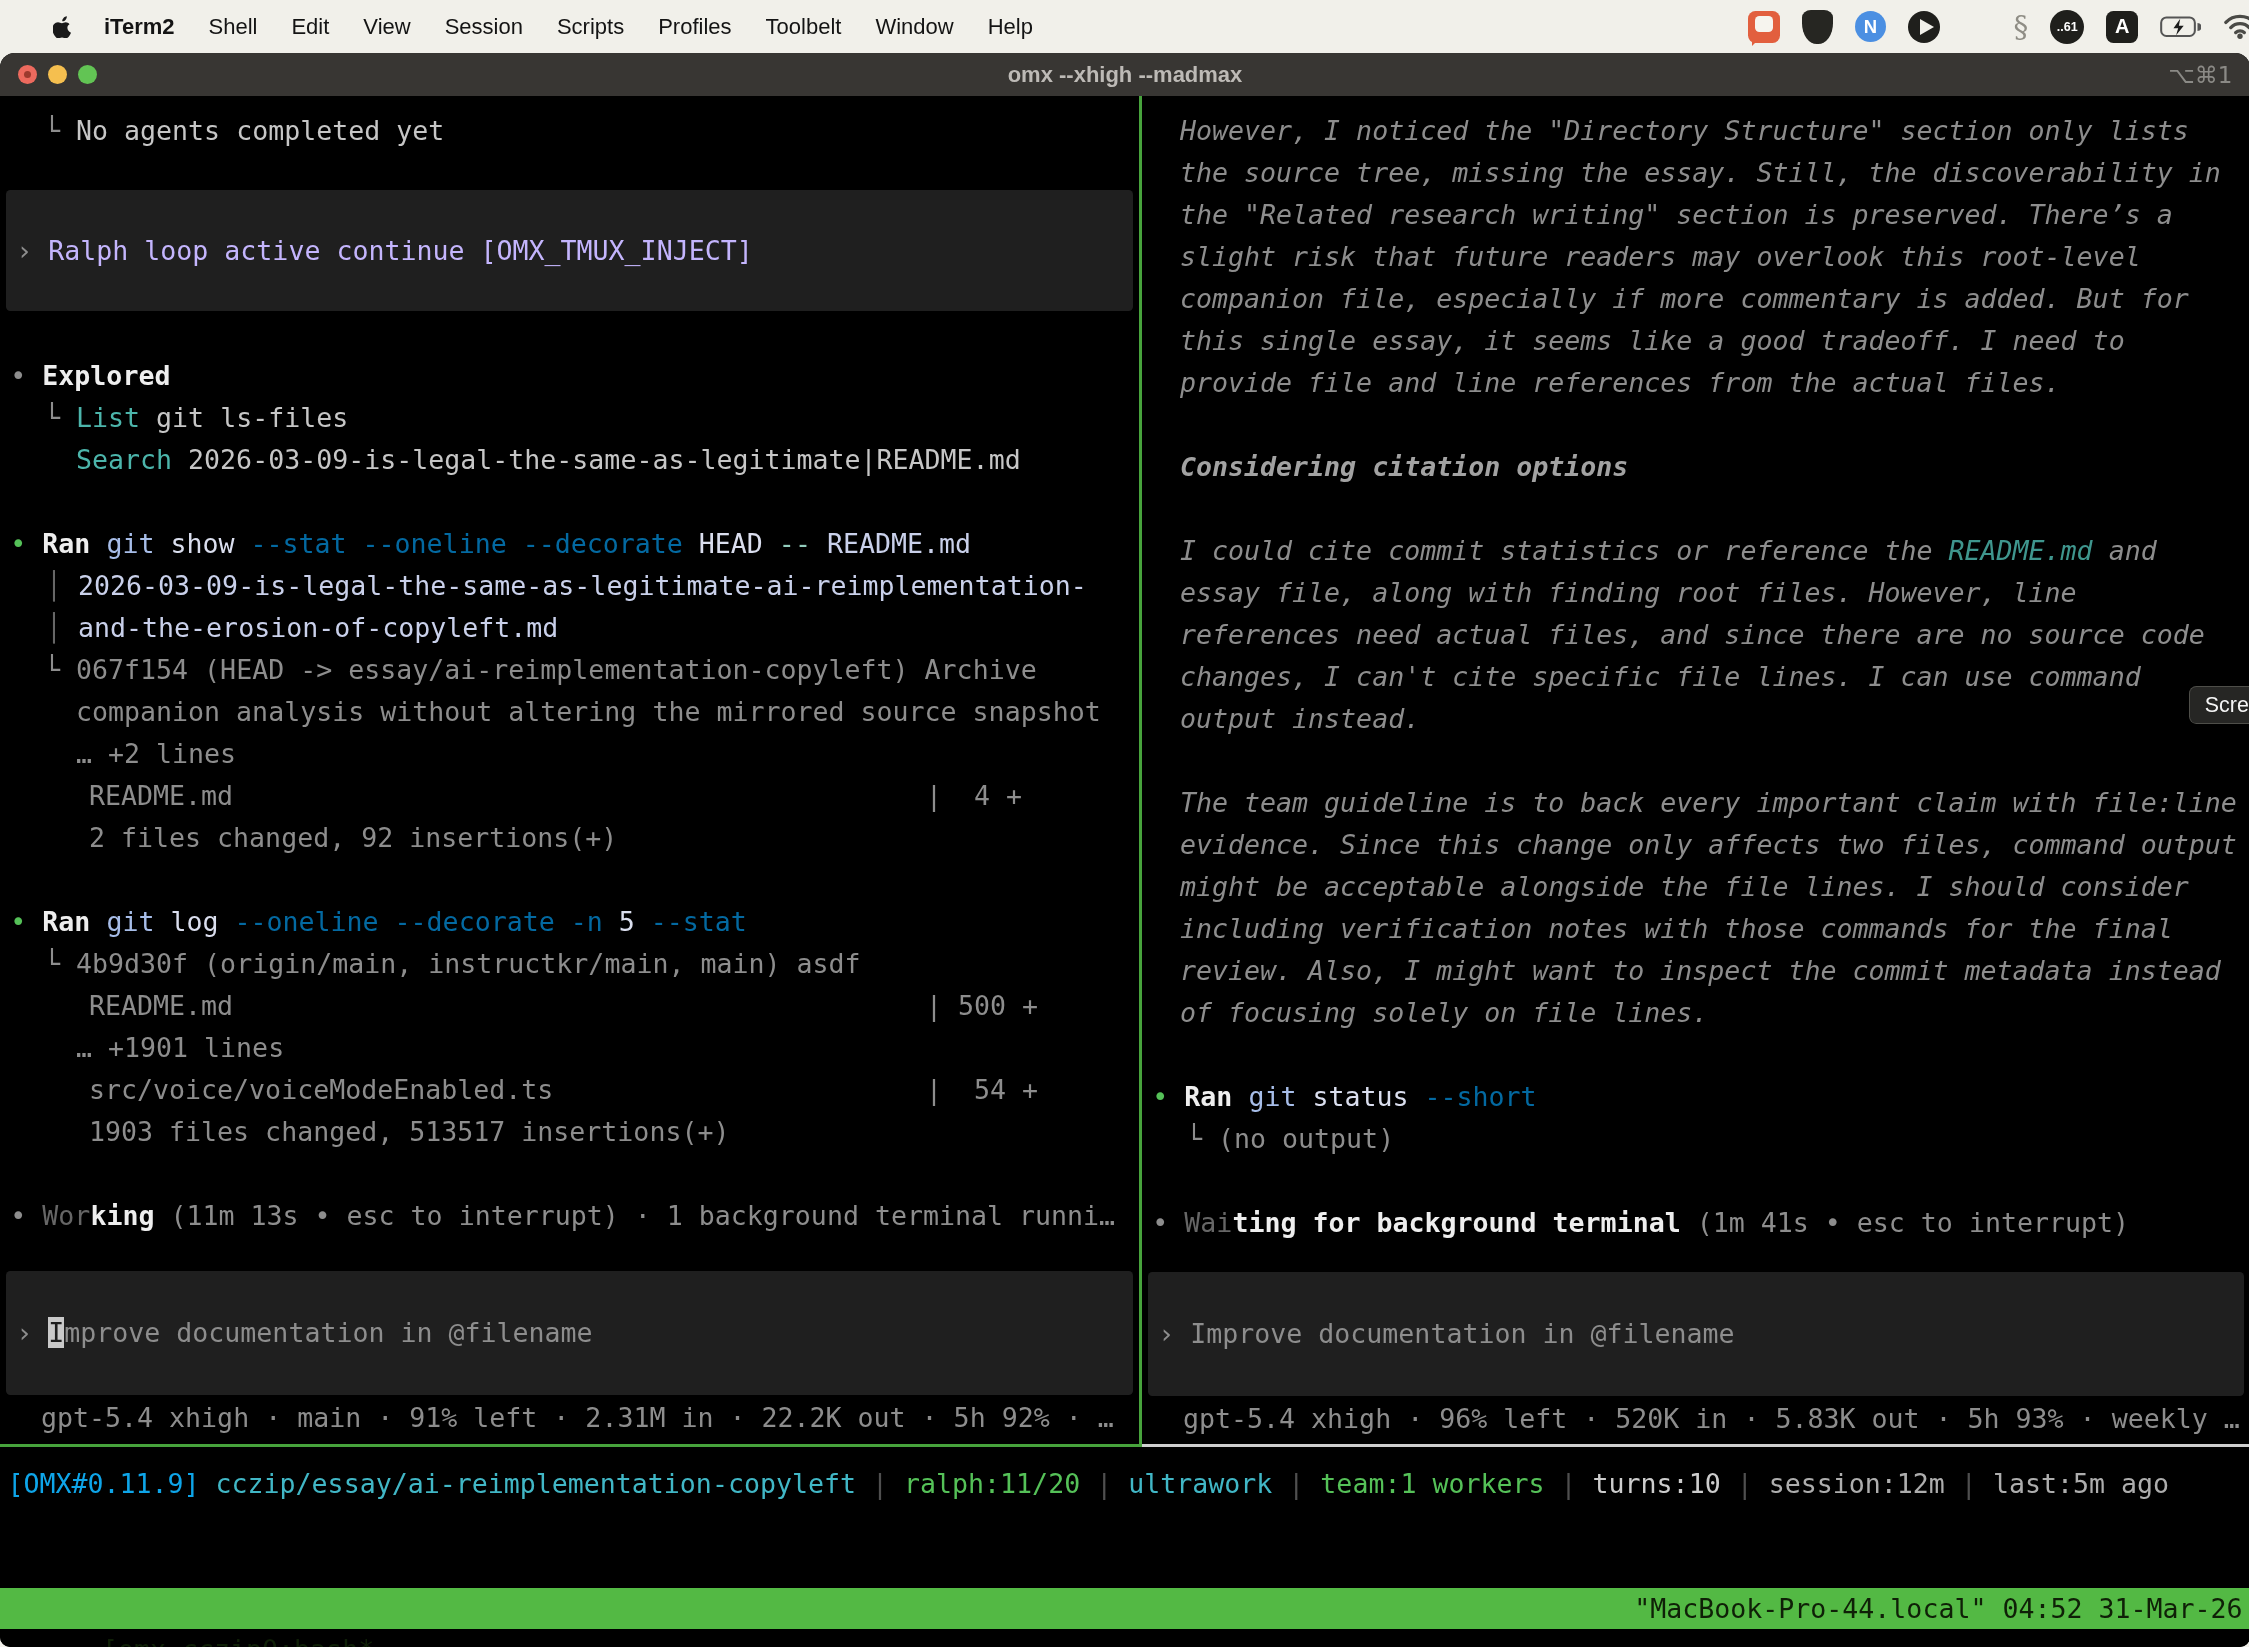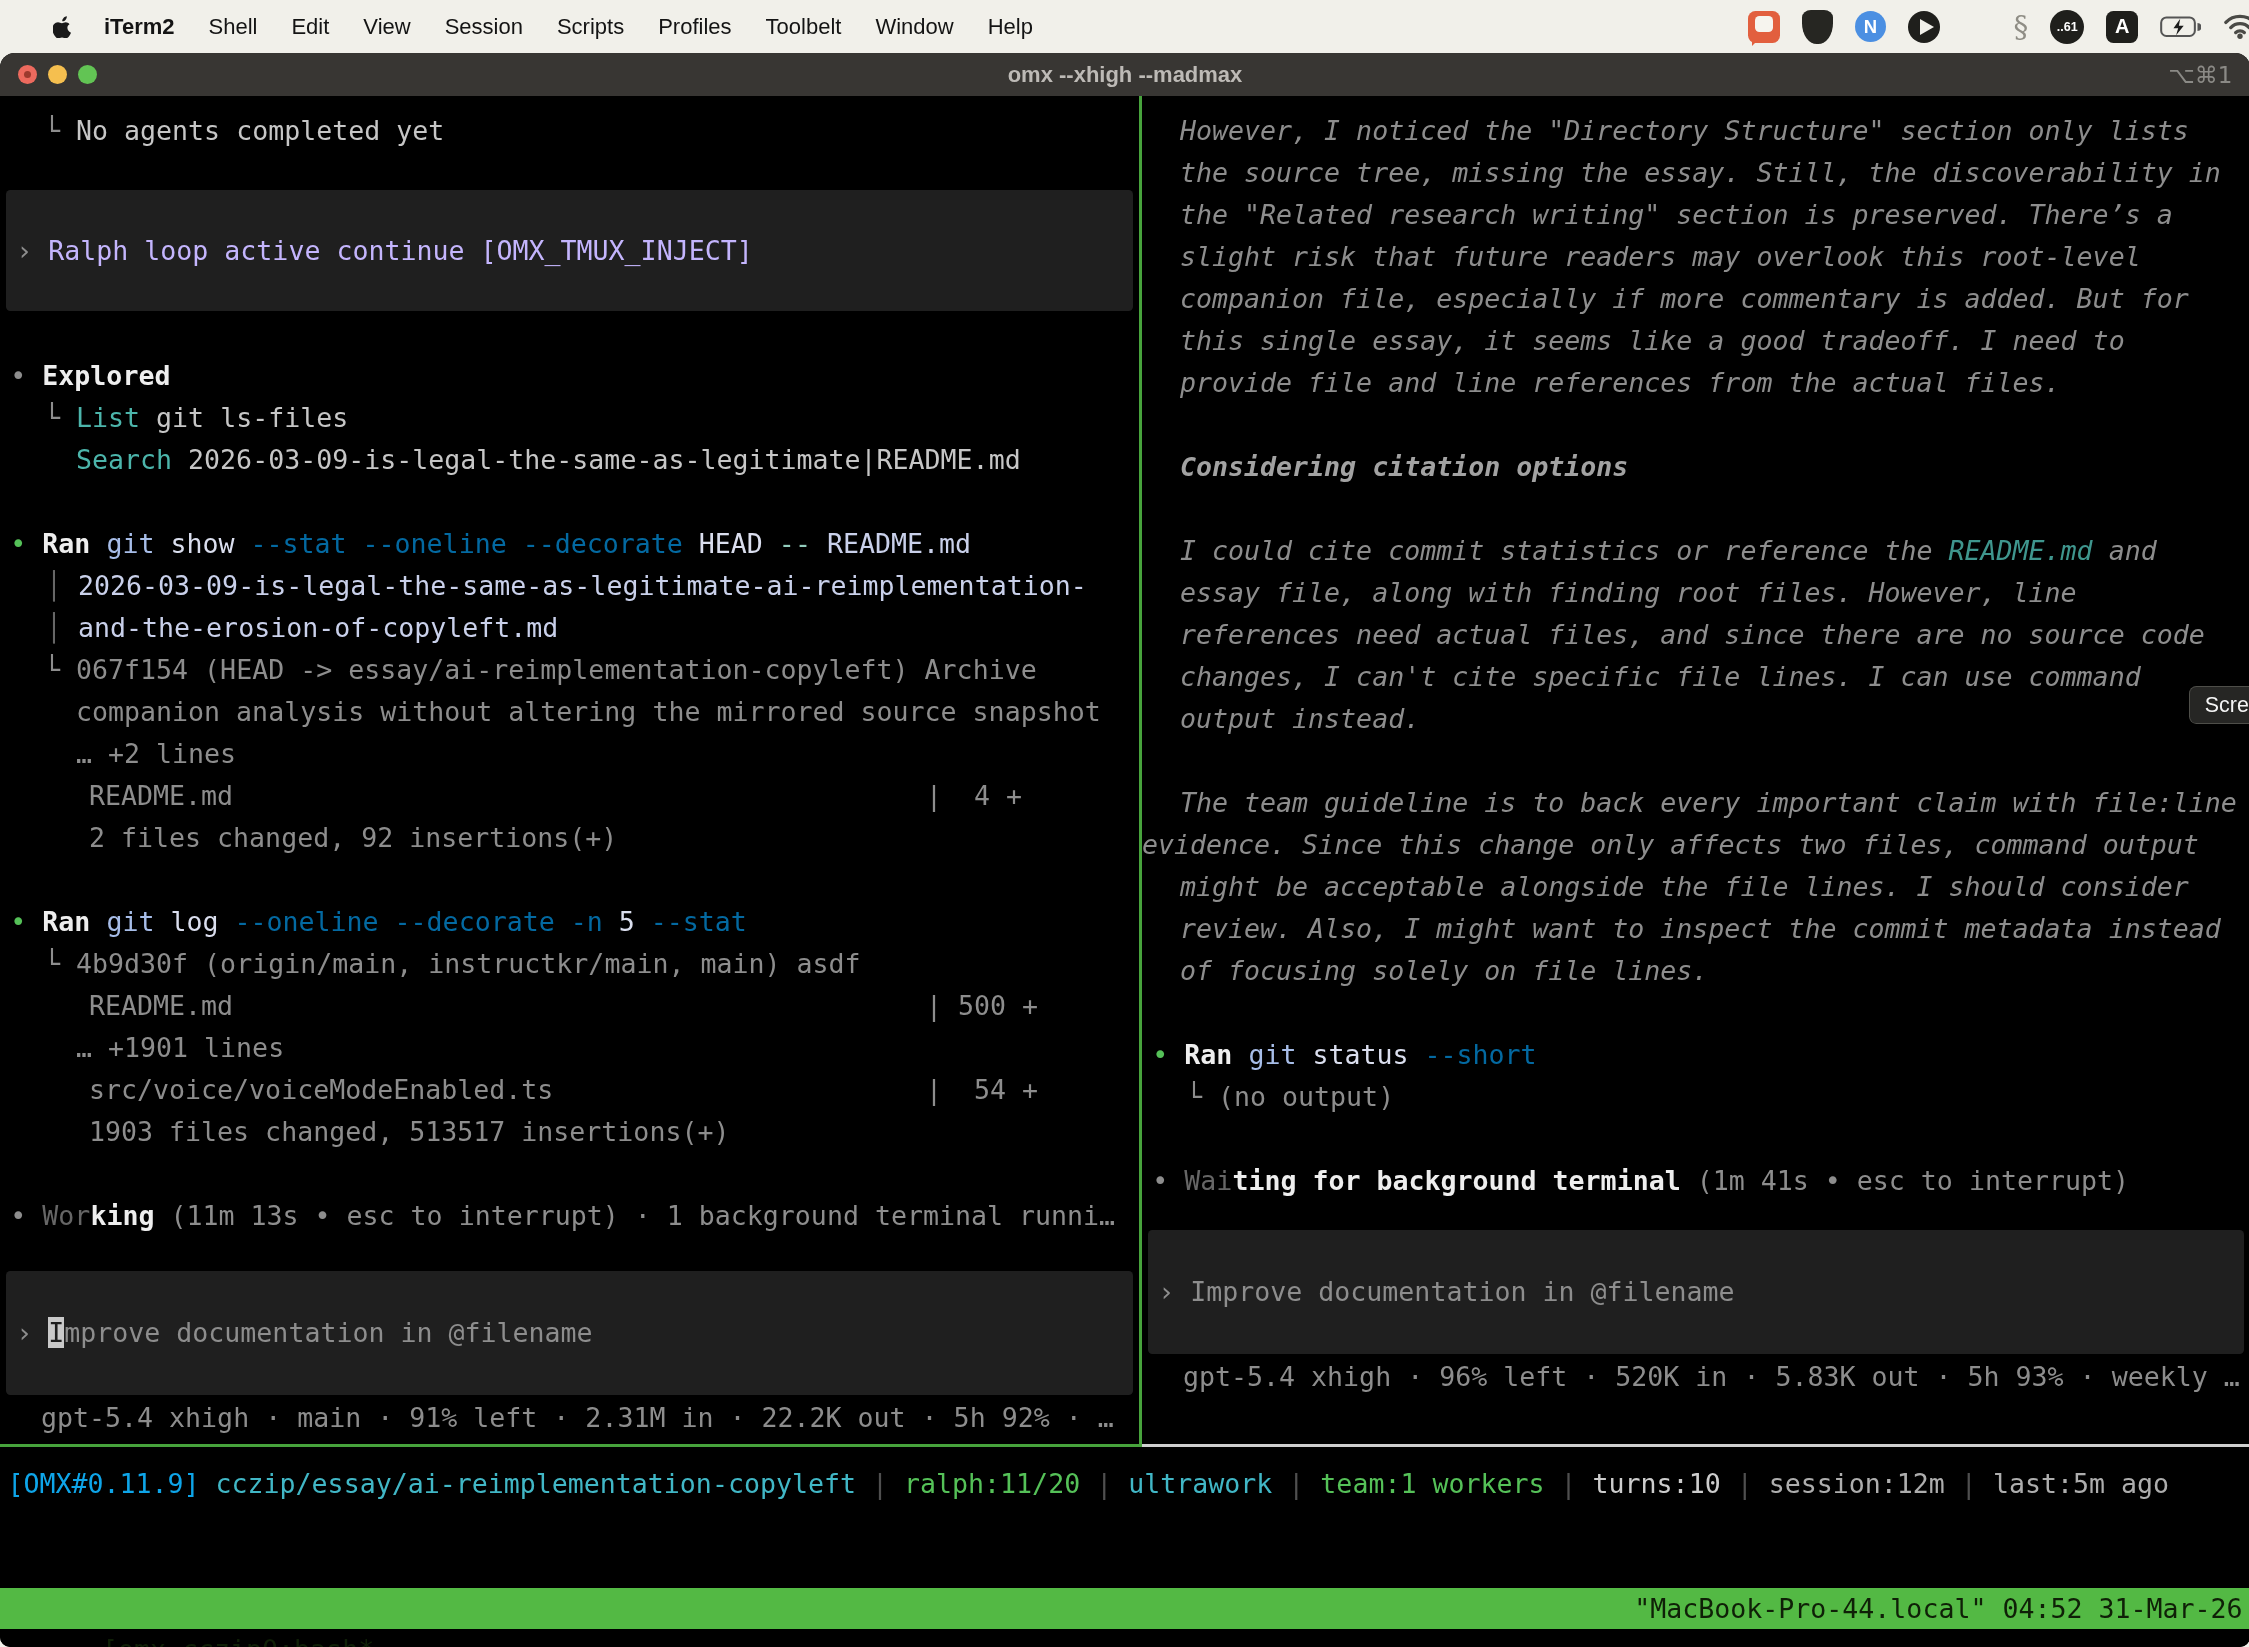--- a/index.html
+++ b/index.html
@@ -235,22 +235,23 @@
           <div class="tl t-blank" style="padding-left: 0px;"></div>
           <div class="tl t-head" style="padding-left: 38px;"><span class="c-head">Considering citation options</span></div>
           <div class="tl t-blank" style="padding-left: 0px;"></div>
           <div class="tl t-para" style="padding-left: 38px;"><span class="c-dim">I could cite commit statistics or reference the </span><span class="c-tealit">README.md</span><span class="c-dim"> and</span></div>
           <div class="tl t-para" style="padding-left: 38px;"><span class="c-dim">essay file, along with finding root files. However, line</span></div>
           <div class="tl t-para" style="padding-left: 38px;"><span class="c-dim">references need actual files, and since there are no source code</span></div>
           <div class="tl t-para" style="padding-left: 38px;"><span class="c-dim">changes, I can't cite specific file lines. I can use command</span></div>
           <div class="tl t-para" style="padding-left: 38px;"><span class="c-dim">output instead.</span></div>
           <div class="tl t-blank" style="padding-left: 0px;"></div>
           <div class="tl t-para" style="padding-left: 38px;"><span class="c-dim">The team guideline is to back every important claim with file:line</span></div>
-          <div class="tl t-para" style=""><span class="c-dim">evidence. Since this change only affects two files, command output</span></div>
+          <div class="tl t-para" style="padding-left: 38px;"><span class="c-dim">evidence. Since this change only affects two files, command output</span></div>
           <div class="tl t-para" style="padding-left: 38px;"><span class="c-dim">might be acceptable alongside the file lines. I should consider</span></div>
+          <div class="tl t-para" style="padding-left: 38px;"><span class="c-dim">including verification notes with those commands for the final</span></div>
           <div class="tl t-para" style="padding-left: 38px;"><span class="c-dim">review. Also, I might want to inspect the commit metadata instead</span></div>
           <div class="tl t-para" style="padding-left: 38px;"><span class="c-dim">of focusing solely on file lines.</span></div>
           <div class="tl t-blank" style="padding-left: 0px;"></div>
           <div class="tl t-bullet" style="padding-left: 10.3px;"><span class="c-green">• </span><span class="c-bb">Ran</span><span class="c-peri"> git</span><span class="c-pale"> status</span><span class="c-pink"> --short</span></div>
           <div class="tl t-tree" style="padding-left: 44px;"><span class="c-dim">└ (no output)</span></div>
           <div class="tl t-blank" style="padding-left: 0px;"></div>
           <div class="tl t-bullet" style="padding-left: 10.3px;"><span class="c-dim">• </span><span class="c-dimmer">Wai</span><span class="c-bb">ting for background terminal</span><span class="c-dim"> (1m 41s • esc to interrupt)</span></div>
         </div>
       <div class="inputbox right-input">
         <span class="c-dim">› </span><span class="c-dim">Improve documentation in @filename</span>

